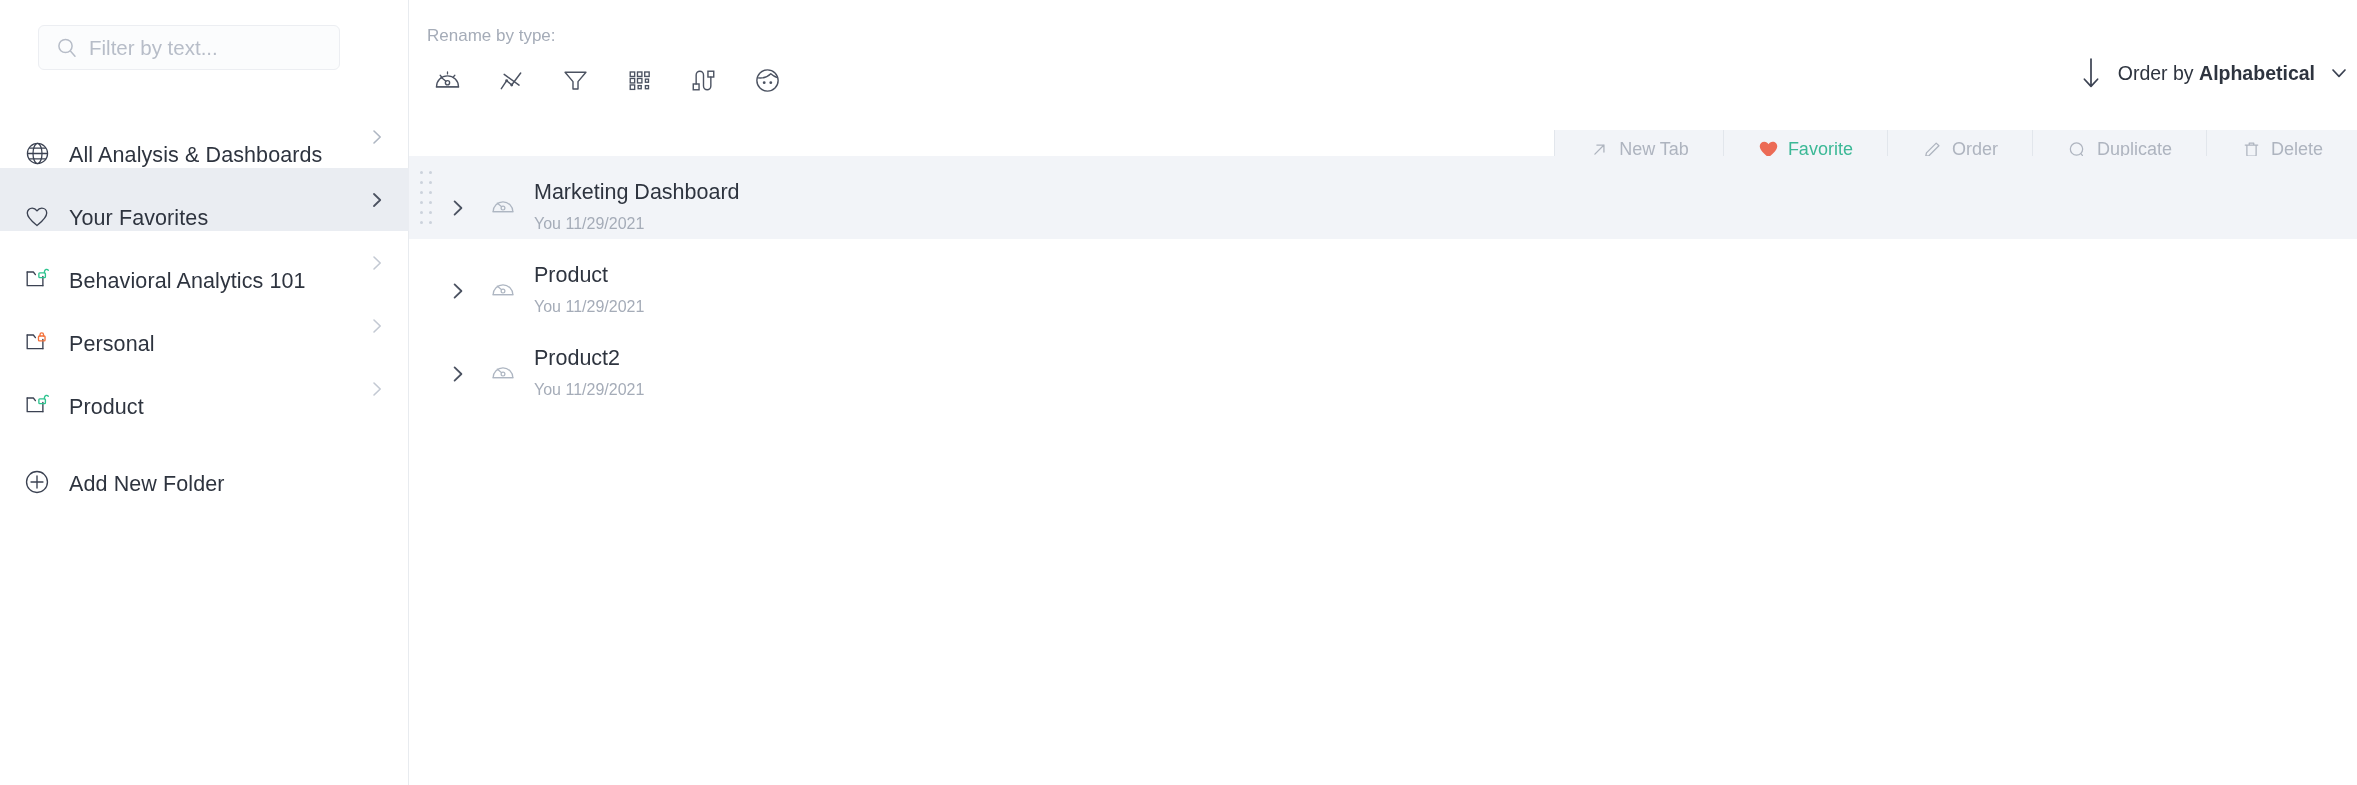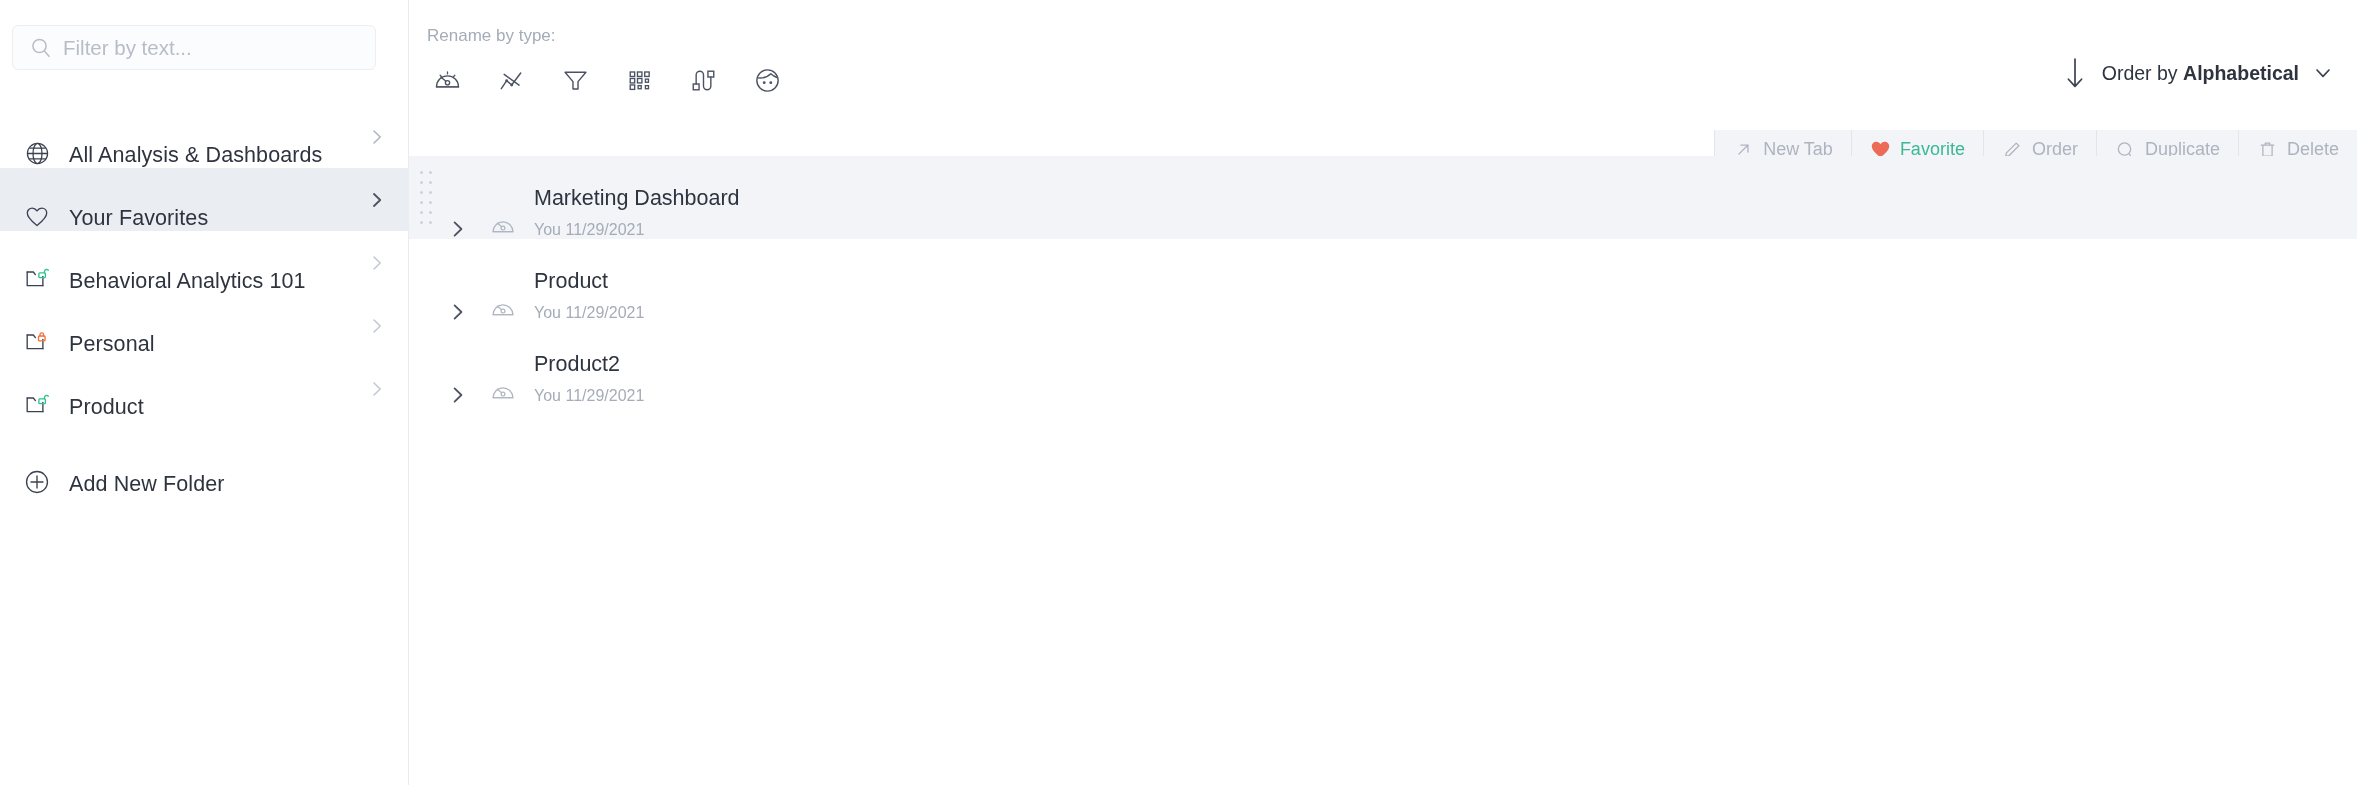--- a/index.html
+++ b/index.html
@@ -23,23 +23,23 @@
   #sidebar {
     position: relative;
     width: 409px;
     height: 785px;
     background: #ffffff;
     border-right: 1px solid #e8ebef;
     flex: 0 0 409px;
   }
   .search-wrap {
     position: absolute;
-    left: 12px;
+    left: 38px;
     top: 25px;
-    width: 364px;
+    width: 302px;
     height: 45px;
   }
   .search-box {
     width: 100%;
     height: 45px;
     border: 1px solid #eceef2;
     border-radius: 6px;
     background: #fbfcfd;
     display: flex;
     align-items: center;
@@ -117,21 +117,21 @@
   .type-btn {
     width: 47px; height: 40px;
     display: flex; align-items: center; justify-content: center;
     cursor: pointer;
     background: transparent;
     border: none;
   }
 
   .order-by {
     position: absolute;
-    right: 24px;
+    right: 8px;
     top: 56px;
     display: flex;
     align-items: center;
     height: 34px;
     cursor: pointer;
     gap: 0;
   }
   .order-arrow { width: 22px; height: 34px; margin-right: 16px; }
   .order-text {
     font-size: 19.5px;
@@ -147,39 +147,39 @@
     right: 0;
     top: 130px;
     height: 38px;
     background: #f2f4f8;
     display: flex;
     align-items: stretch;
   }
   .action-btn {
     display: flex;
     align-items: center;
-    padding: 0 18px;
+    padding: 0 34px;
     font-size: 18px;
     color: #aeb4bf;
     border-left: 1px solid #e2e6ec;
     cursor: pointer;
     white-space: nowrap;
     gap: 9px;
   }
   .action-btn:first-child { border-left: 1px solid #e2e6ec; }
   .action-btn .ai { width: 21px; height: 21px; display: flex; align-items:center; justify-content:center; }
   .action-btn.favorite { color: #3bb896; }
 
   
   .list { position: absolute; left: 0; top: 156px; right: 0; }
   .row {
     position: relative;
     height: 83px;
     display: flex;
-    align-items: flex-end;
+    align-items: center;
     padding-top: 16px;
   }
   .row.active { background: #f2f4f8; }
   .drag-handle {
     position: absolute;
     left: 6px;
     top: 11px;
     width: 22px;
     height: 60px;
     display: grid;

